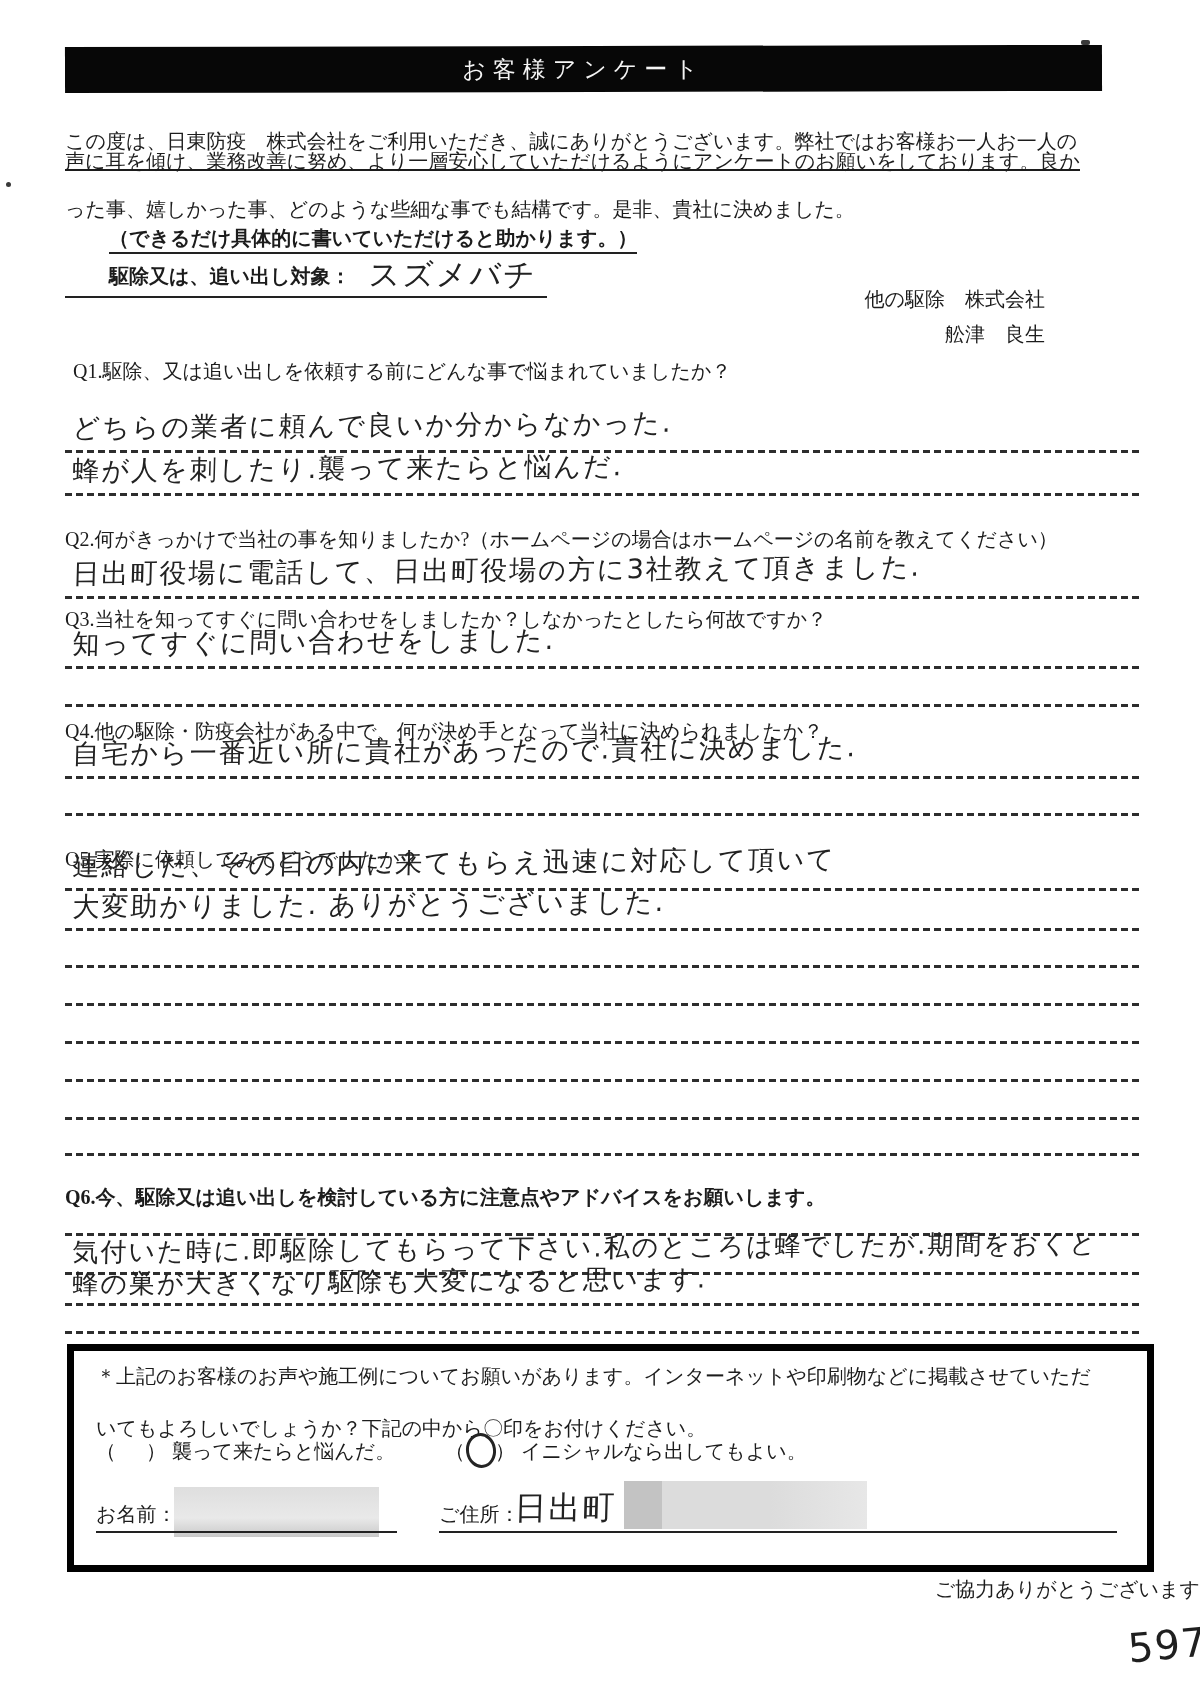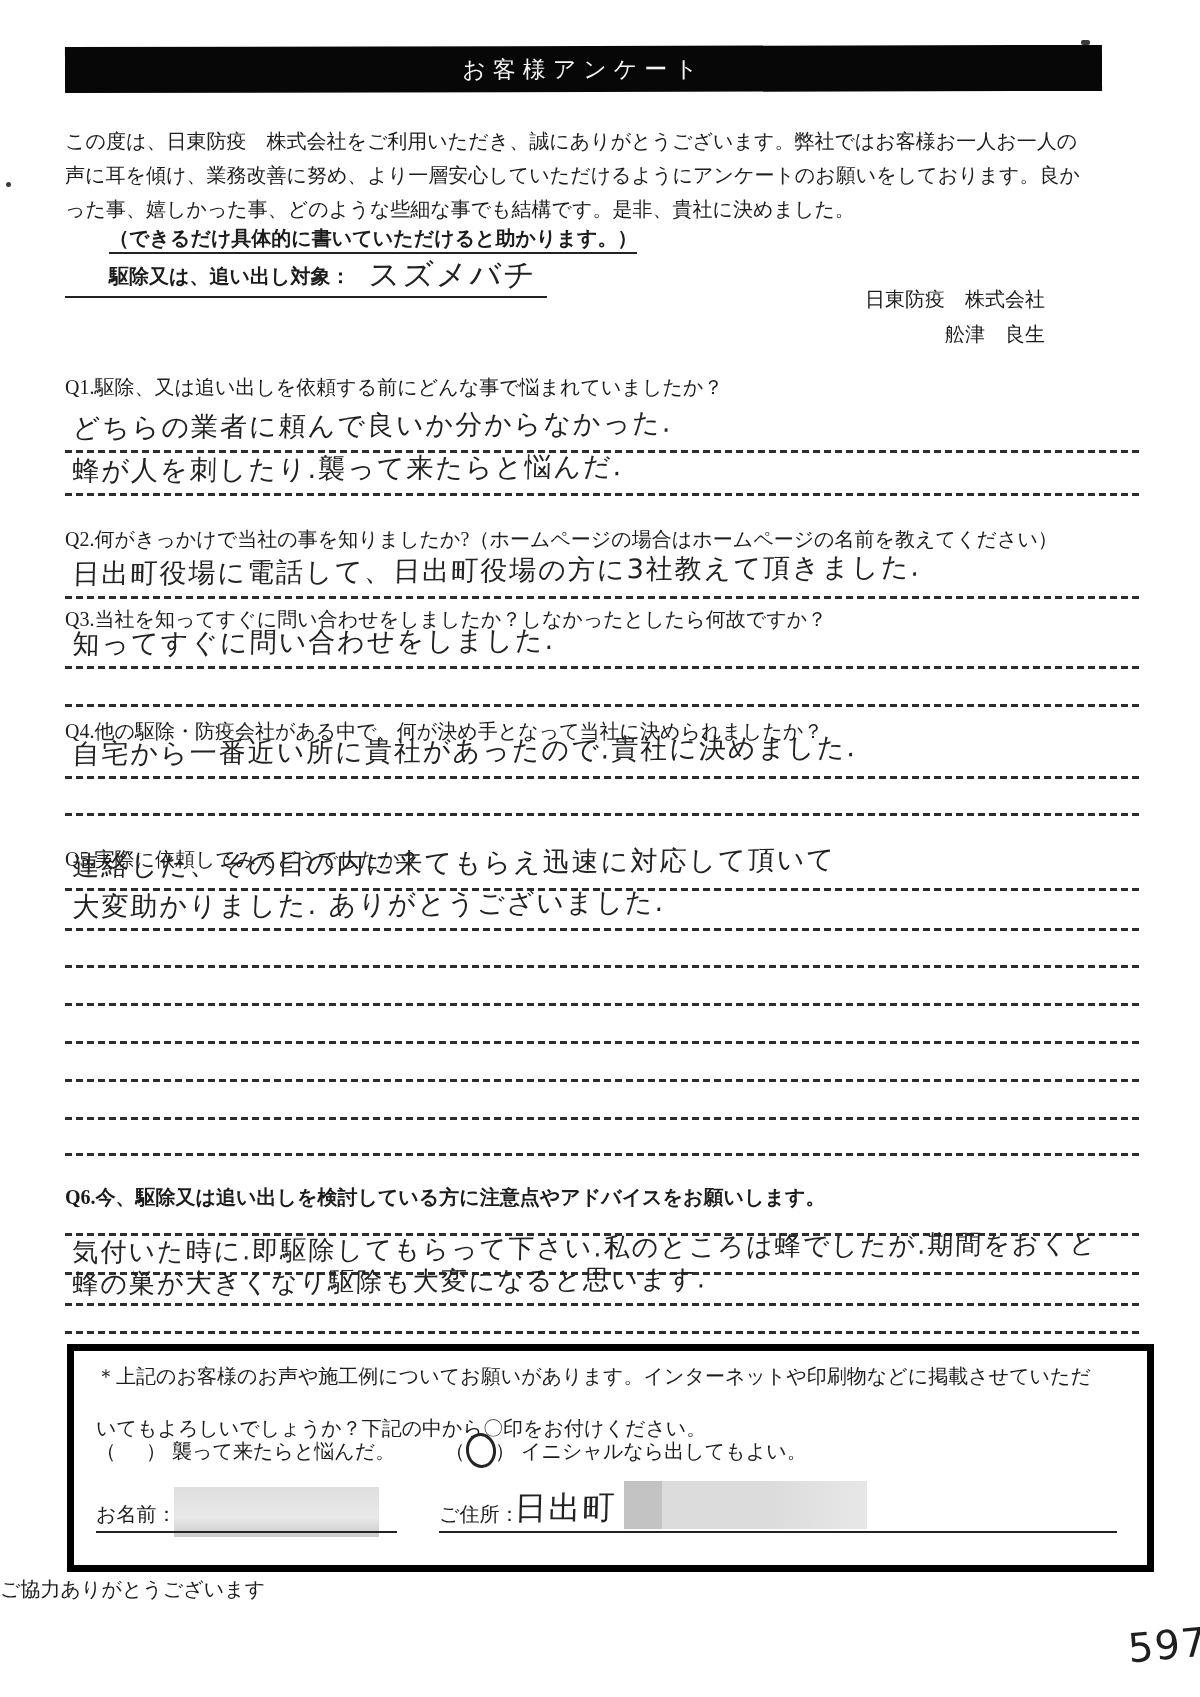--- a/index.html
+++ b/index.html
@@ -59,54 +59,54 @@
   }
   .redact-name{
     position:absolute;
     background:linear-gradient(180deg,#dedede 0%,#e9e9e9 62%,#c9c9c9 100%);
   }
   .redact-addr{
     position:absolute;
     background:linear-gradient(90deg,#c3c3c3 0 38px,#dcdcdc 38px 60%,#e7e7e7 100%);
   }
   .field-underline{position:absolute;height:2px;background:#222;}
-  .thanks{position:absolute;left:0;right:0;top:1576px;text-align:left;font-size:20px;}
+  .thanks{position:absolute;left:0;right:0;top:1576px;text-align:right;font-size:20px;}
   .page-num{
     position:absolute;left:1128px;top:1622px;
     font-family:"DejaVu Sans",sans-serif;font-size:40px;color:#1f1f1f;
     transform:rotate(-5deg);letter-spacing:1px;
   }
   .speck{position:absolute;background:#3a3a3a;border-radius:50%;}
 </style>
 </head>
 <body>
 
 <div class="page">
 
   <div class="title-bar">
     <span>お客様アンケート</span>
   </div>
 
   <div class="intro-line" style="top:128px;">この度は、日東防疫　株式会社をご利用いただき、誠にありがとうございます。弊社ではお客様お一人お一人の</div>
-  <div class="intro-line" style="top:162px;">声に耳を傾け、業務改善に努め、より一層安心していただけるようにアンケートのお願いをしております。良か</div>
+  <div class="intro-line" style="top:148px;text-decoration:underline;">声に耳を傾け、業務改善に努め、より一層安心していただけるようにアンケートのお願いをしております。良か</div>
   <div class="intro-line" style="top:196px;">った事、嬉しかった事、どのような些細な事でも結構です。是非、貴社に決めました。</div>
 
   <div class="abs print print-b" style="top:222px;left:65px;">
     <span class="underline-solid">（できるだけ具体的に書いていただけると助かります。）</span>
   </div>
 
   <div class="abs" style="top:252px;left:65px;width:482px;border-bottom:2px solid #222;padding-bottom:2px;">
     <span class="print print-b">駆除又は、追い出し対象：</span>
     <span class="hw" style="font-size:31px;position:relative;top:2px;margin-left:14px;">スズメバチ</span>
   </div>
 
-  <div class="sig" style="top:286px;">日東防疫　株式会社</div>
+  <div class="sig" style="top:286px;">他の駆除　株式会社</div>
   <div class="sig" style="top:321px;">舩津　良生</div>
 
-  <div class="q" style="top:374px;">Q1.駆除、又は追い出しを依頼する前にどんな事で悩まれていましたか？</div>
+  <div class="q" style="top:358px;margin-left:8px;">Q1.駆除、又は追い出しを依頼する前にどんな事で悩まれていましたか？</div>
   <div class="hw-ans hw" style="top:410px;">どちらの業者に頼んで良いか分からなかった.</div>
   <div class="dline" style="top:450px;"></div>
   <div class="hw-ans hw" style="top:453px;">蜂が人を刺したり.襲って来たらと悩んだ.</div>
   <div class="dline" style="top:493px;"></div>
 
   <div class="q" style="top:526px;">Q2.何がきっかけで当社の事を知りましたか?（ホームページの場合はホームページの名前を教えてください）</div>
   <div class="hw-ans hw" style="top:556px;">日出町役場に電話して、日出町役場の方に3社教えて頂きました.</div>
   <div class="dline" style="top:596px;"></div>
 
   <div class="q" style="top:606px;">Q3.当社を知ってすぐに問い合わせをしましたか？しなかったとしたら何故ですか？</div>

